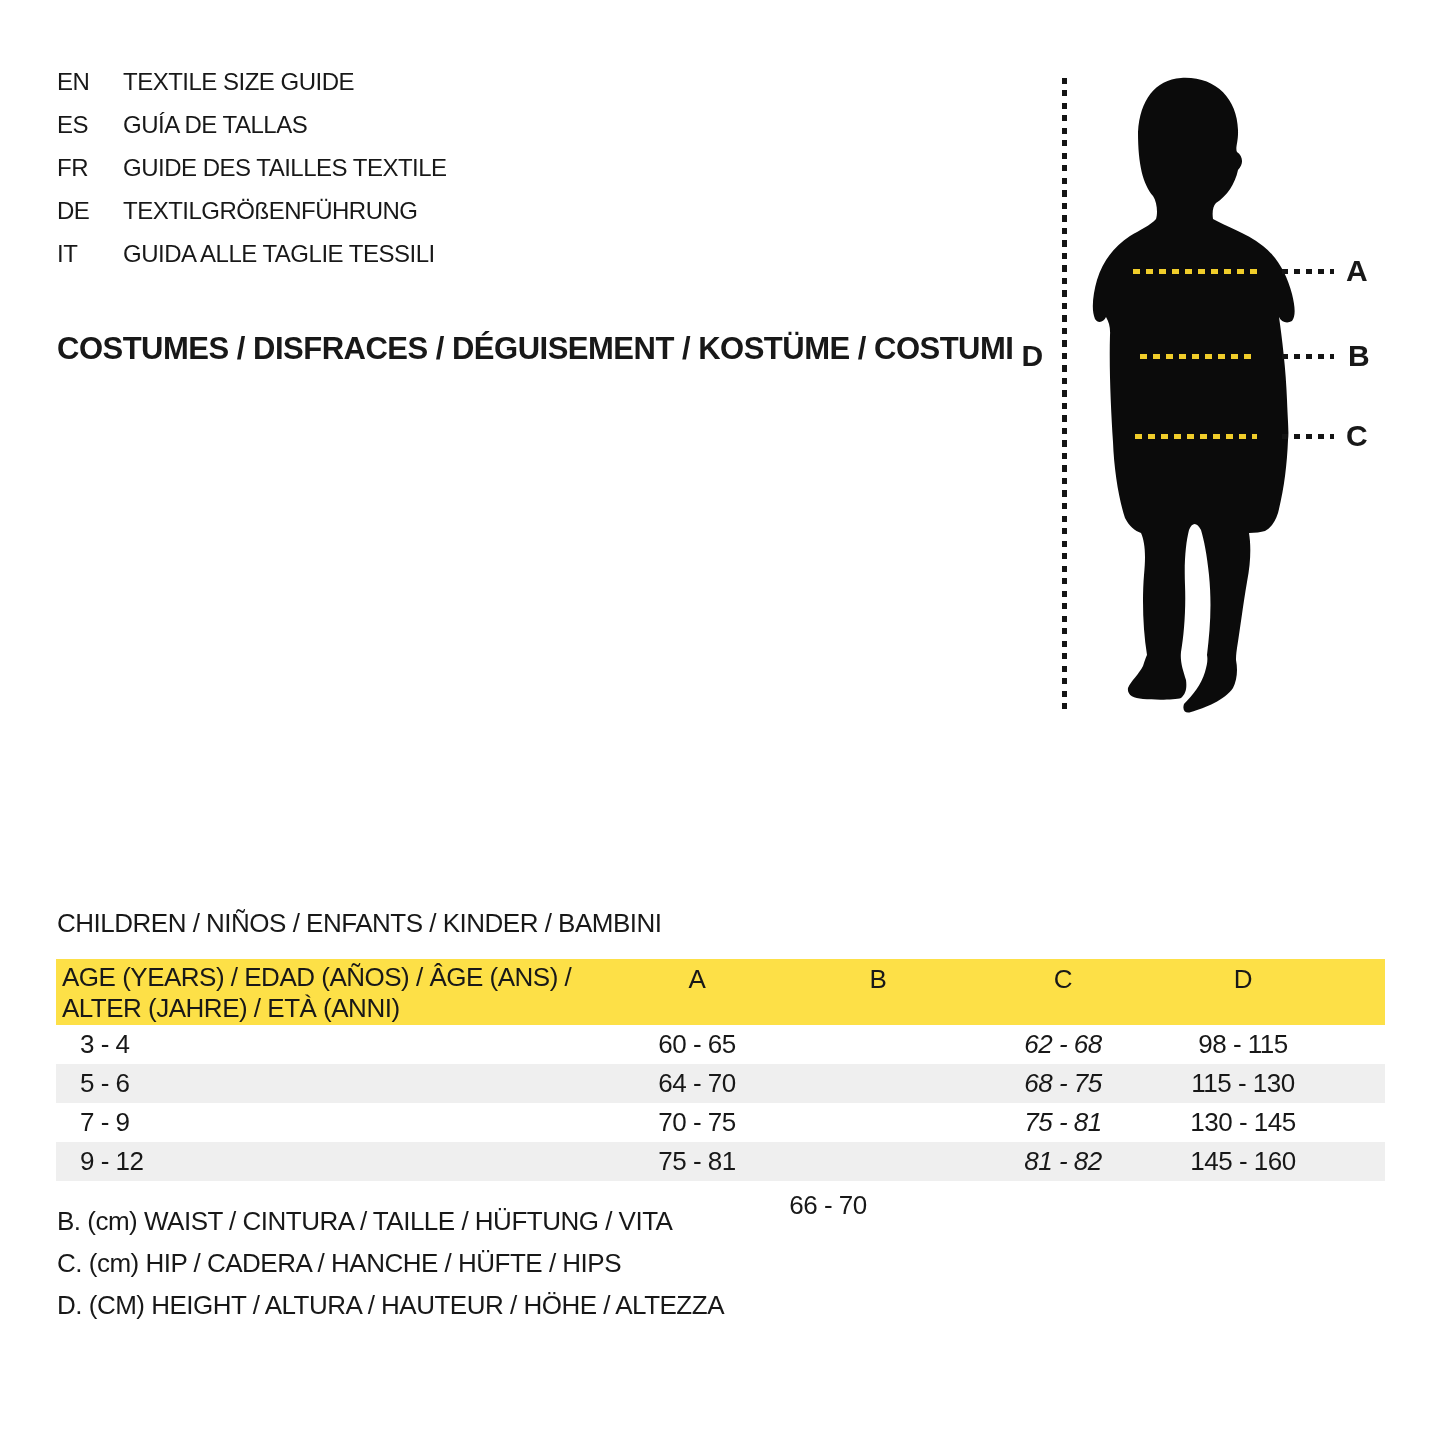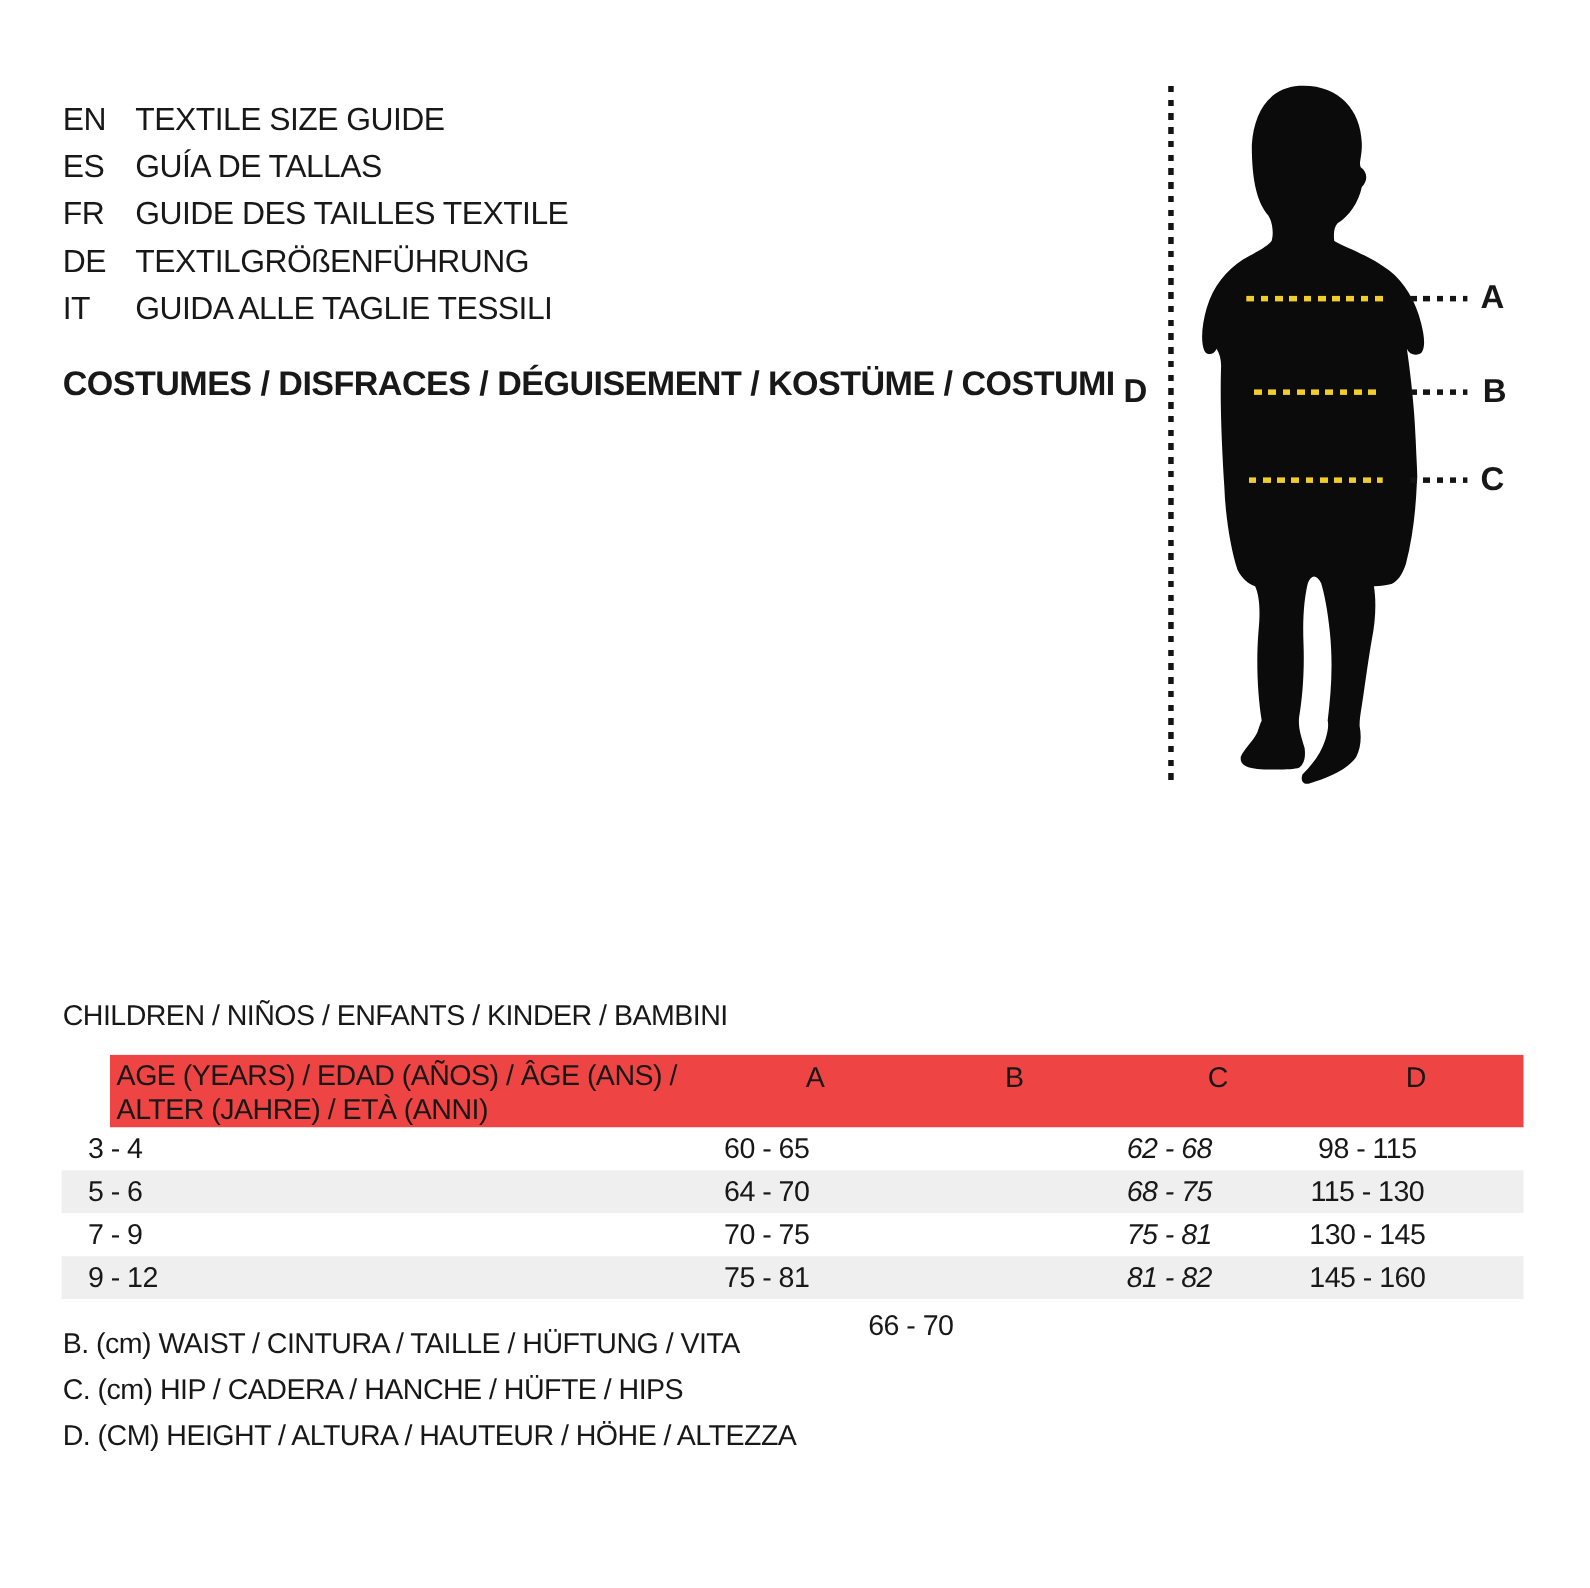--- a/index.html
+++ b/index.html
@@ -9,21 +9,21 @@
     width: 1445px;
     height: 1444px;
     background: #ffffff;
     font-family: "Liberation Sans", sans-serif;
     color: #181818;
     overflow: hidden;
     letter-spacing: -0.5px;
   }
 
   
-  .lang-list { position: absolute; left: 57px; top: 88px; font-size: 29px; }
+  .lang-list { position: absolute; left: 57px; top: 60px; font-size: 24px; }
   .lang-row { display: flex; height: 43px; align-items: center; }
   .lang-code { width: 66px; flex: 0 0 66px; }
   .lang-label { white-space: nowrap; }
 
   .category-title {
     position: absolute; left: 57px; top: 331px;
     font-size: 31px; font-weight: bold; white-space: nowrap;
   }
 
   
@@ -45,22 +45,22 @@
   .label-a { left: 1346px; top: 254px; }
   .label-b { left: 1348px; top: 339px; }
   .label-c { left: 1346px; top: 419px; }
   .label-d { left: 1014px; top: 339px; width: 36px; text-align: center; }
 
   
   .section-title { position: absolute; left: 57px; top: 908px; font-size: 26px; white-space: nowrap; }
 
   .size-table { position: absolute; left: 56px; top: 959px; width: 1329px; font-size: 26px; }
   .t-header {
-    position: relative; height: 66px; background: #ef4444;
-    padding: 3px 0 0 6px; line-height: 31px; margin-left: 44px;
+    position: relative; height: 66px; background: #fde047;
+    padding: 3px 0 0 6px; line-height: 31px;
   }
   .t-header .age-head { display: block; white-space: nowrap; }
   .col-letter { position: absolute; top: 5px; transform: translateX(-50%); }
   .col-a { left: 641px; }
   .col-b { left: 822px; }
   .col-c { left: 1007px; }
   .col-d { left: 1187px; }
 
   .t-row { position: relative; height: 39px; line-height: 39px; background: #ffffff; }
   .t-row.alt { background: #efefef; }

